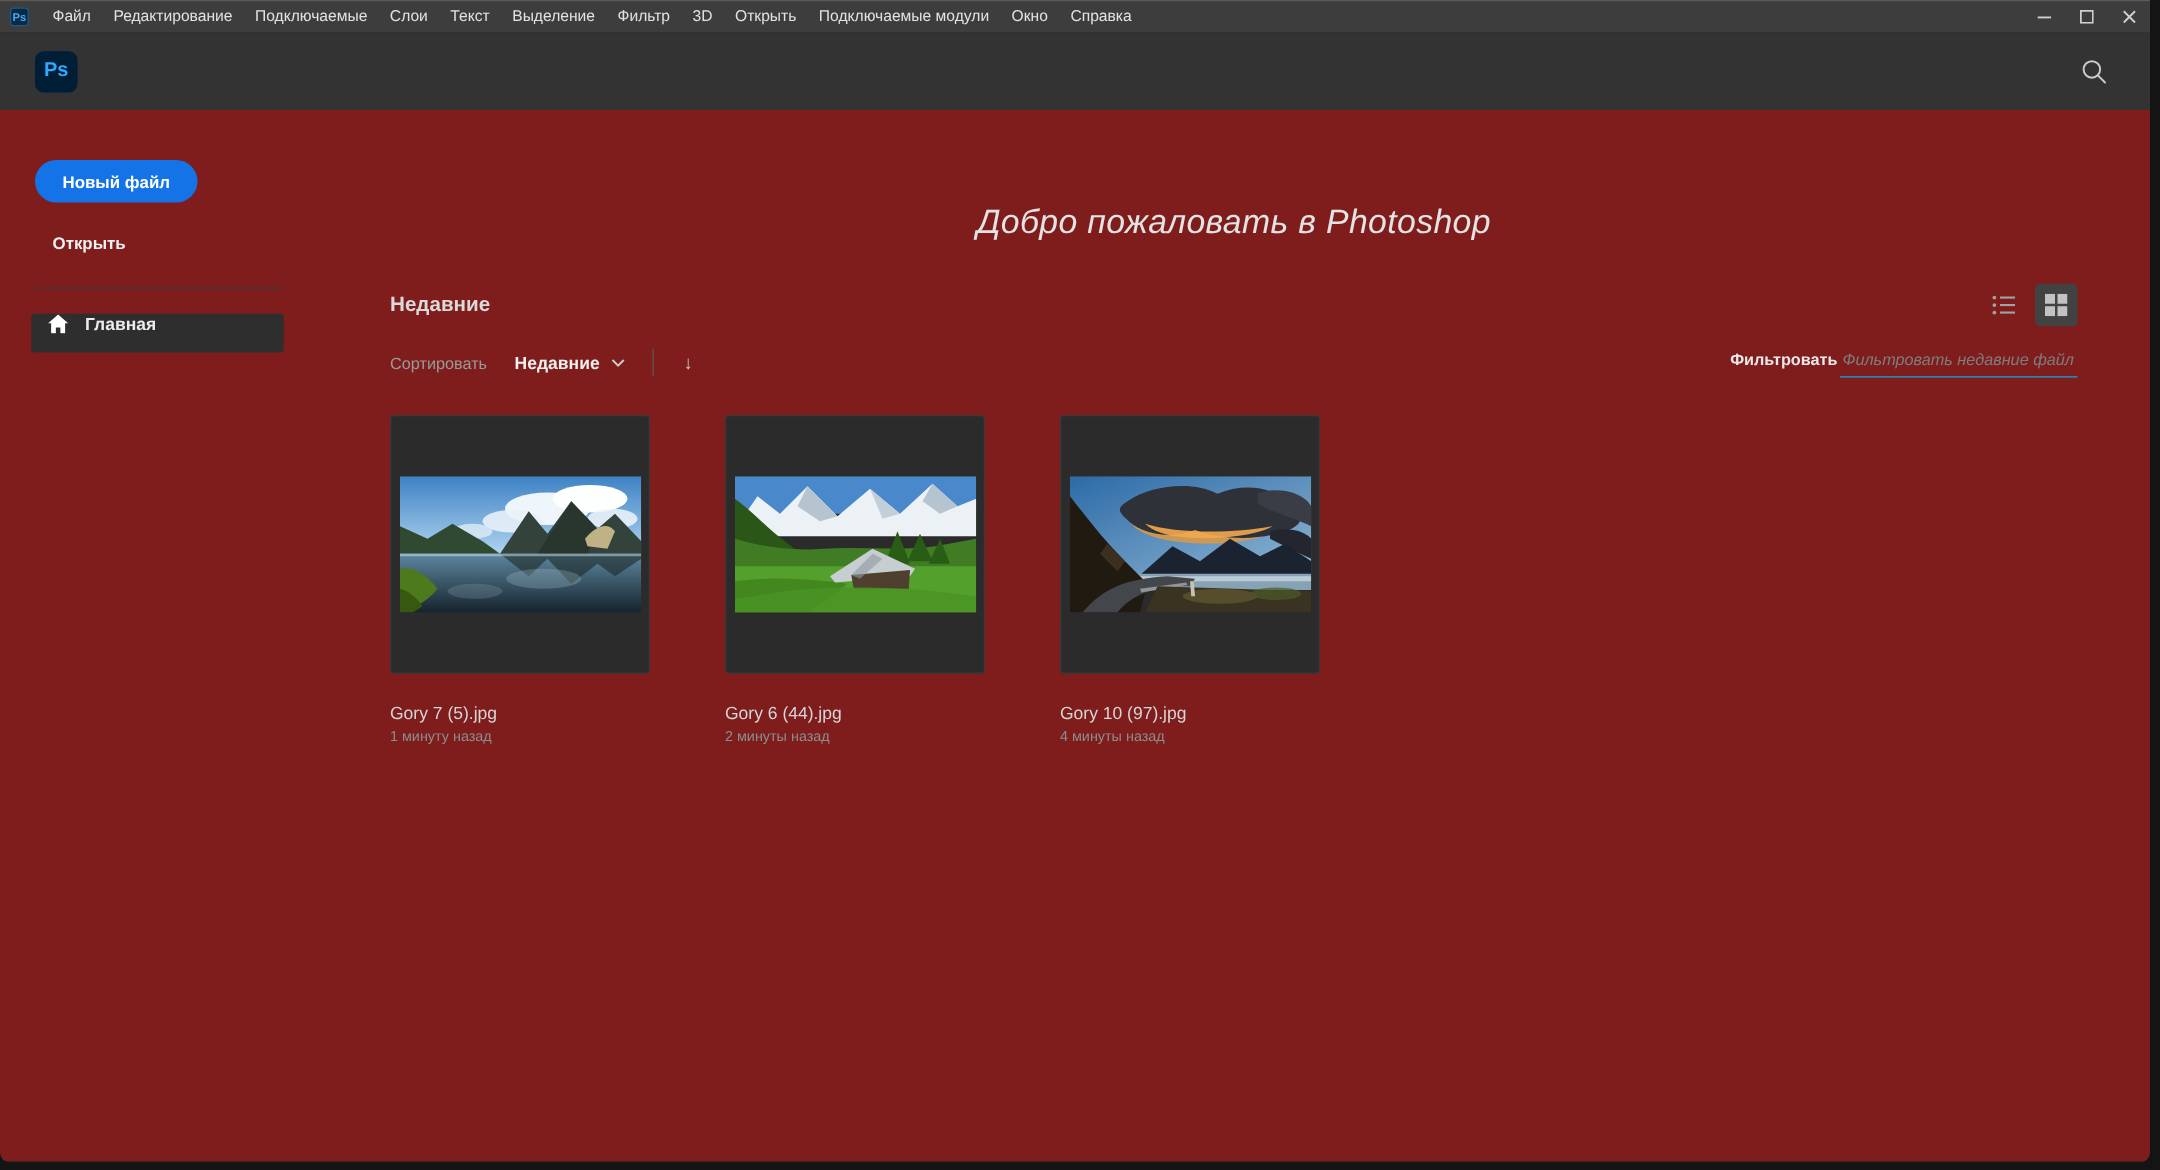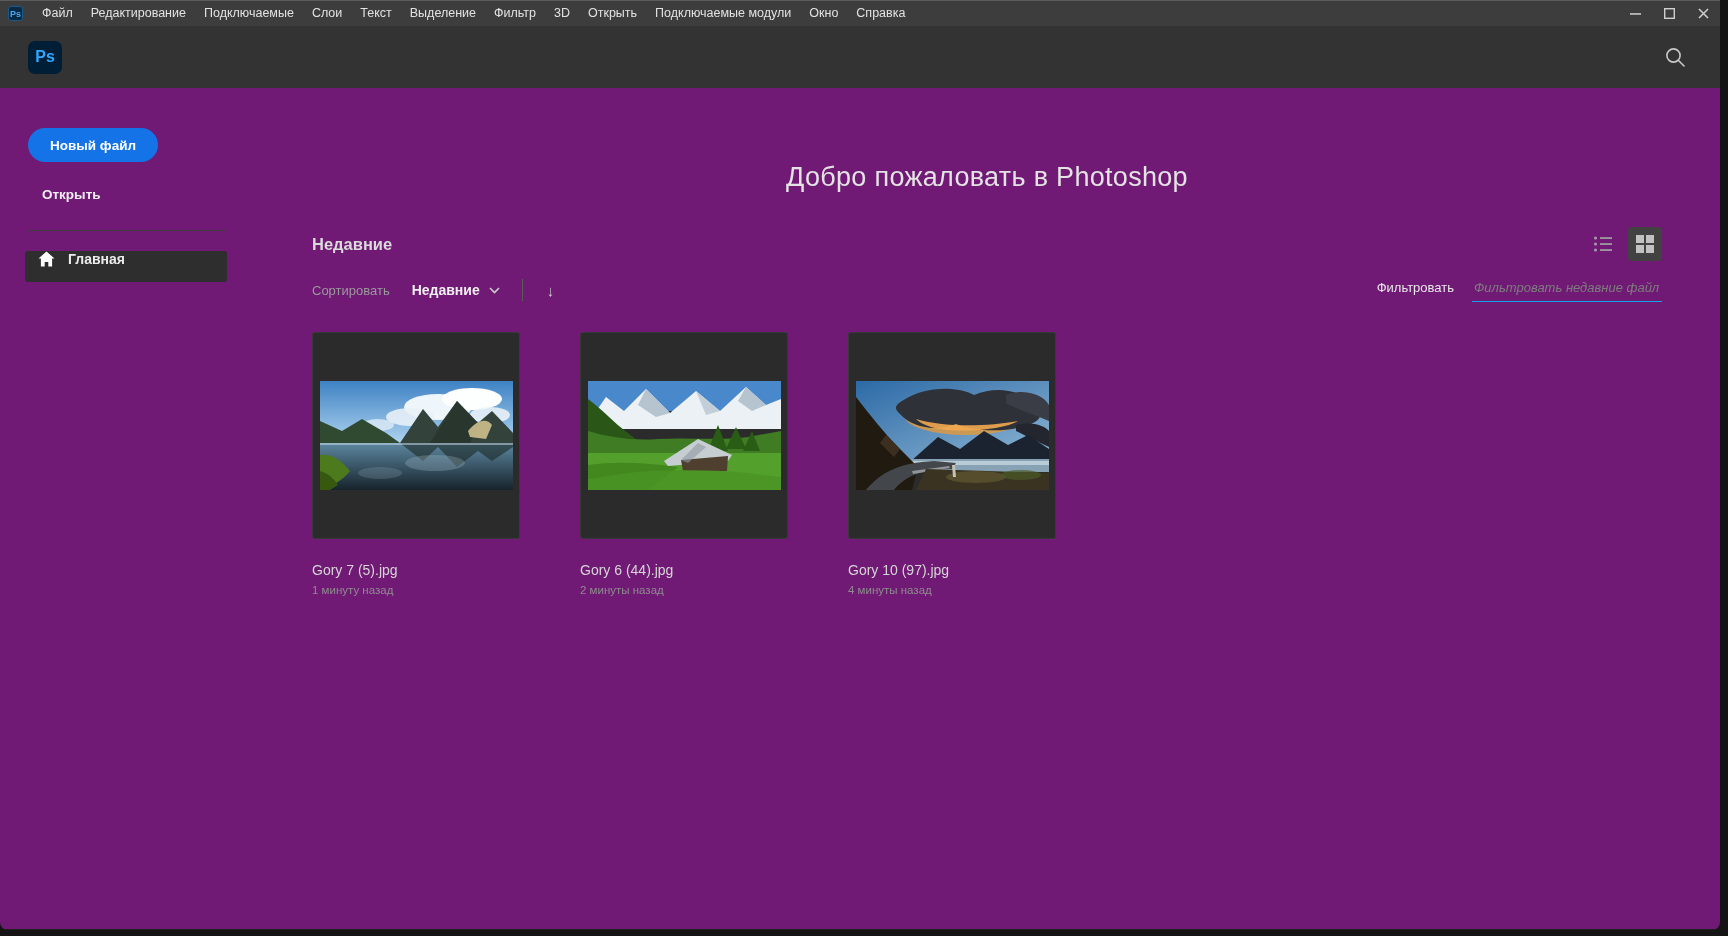--- a/index.html
+++ b/index.html
@@ -20,50 +20,50 @@
   .win-btn { width:34px; height:100%; display:flex; align-items:center; justify-content:center; color:#cfcfcf; }
   .win-btn svg { display:block; }
 
   
   .header { height:62px; background:#333333; display:flex; align-items:center; padding:0 30px 0 28px; }
   .ps-logo { width:34px; height:33px; background:#001E36; border-radius:7px; color:#31A8FF;
              font-size:16px; font-weight:bold; display:flex; align-items:center; justify-content:center; }
   .search-btn { margin-left:auto; width:30px; height:30px; display:flex; align-items:center; justify-content:center; cursor:pointer; }
 
   
-  .content { display:flex; height:841px; background:#701a75; }
+  .content { display:flex; height:841px; background:#7f1d1d; }
   .sidebar { width:252px; flex:0 0 252px; padding:40px 0 0 28px; }
   .btn-new { height:34px; padding:0 22px; border:none; border-radius:17px; background:#1473E6;
              color:#fff; font-size:13.5px; font-weight:bold; font-family:inherit; cursor:pointer; }
   .btn-open { display:block; margin:25px 0 0 14px; background:none; border:none; color:#f0f0f0;
               font-size:13.5px; font-weight:bold; font-family:inherit; cursor:pointer; }
   .side-divider { margin-top:28px; width:198px; border:none; border-top:1px solid #3e3e3e; }
   .nav-item { margin-top:20px; margin-left:-3px; width:202px; height:31px; background:#2e2e2e;
               border-radius:3px; display:flex; align-items:flex-start; padding-left:13px;
               color:#ececec; font-size:14px; font-weight:bold; cursor:pointer; }
   .nav-item svg { margin-right:13px; }
 
   .main { flex:1; padding:0 58px 0 60px; }
   .welcome { padding-top:74px; text-align:center; font-size:27px; font-weight:300;
-             color:#e3e3e3; letter-spacing:.3px; }
+             color:#e3e3e3; letter-spacing:.3px;font-style:italic; }
   .section-row { display:flex; align-items:center; justify-content:space-between; margin-top:34px; }
   .section-title { font-size:16.5px; font-weight:bold; color:#dadada; }
   .view-toggles { display:flex; align-items:center; gap:8px; }
   .toggle-btn { width:34px; height:34px; display:flex; align-items:center; justify-content:center;
                 border-radius:4px; cursor:pointer; }
   .toggle-btn.active { background:#424242; }
 
   .controls-row { display:flex; align-items:center; margin-top:17px; height:24px; }
   .sort-label { color:#9a9a9a; font-size:13px; }
   .sort-select { margin-left:22px; display:flex; align-items:center; gap:9px; color:#f0f0f0;
                  font-size:14px; font-weight:bold; cursor:pointer; }
   .vdiv { width:1px; height:22px; background:#5a5a5a; margin:0 24px 0 22px; }
   .sort-dir { color:#c9c9c9; font-size:15px; cursor:pointer; background:none; border:none; font-family:inherit; }
   .filter-wrap { margin-left:auto; display:flex; align-items:baseline; }
-  .filter-label { color:#e8e8e8; font-size:13px; font-weight:normal; margin-right:18px;text-align:center; }
+  .filter-label { color:#e8e8e8; font-size:13px; font-weight:bold; margin-right:2px;text-align:center; }
   .filter-input { width:190px; background:transparent; border:none; border-bottom:1px solid #0ea5e9;
                   font-size:13px; font-style:italic; color:#cfcfcf; padding:2px 2px 6px; outline:none;
                   font-family:inherit; }
   .filter-input::placeholder { color:#7d7d7d; font-style:italic; }
 
   .cards { display:flex; gap:25px; margin-top:30px; }
   .card { width:243px; }
   .card-thumb { width:208px; height:207px; background:#2b2b2b; border:1px solid #383838;
                 border-radius:3px; display:flex; align-items:center; justify-content:center; cursor:pointer; }
   .card-thumb svg { display:block; }

